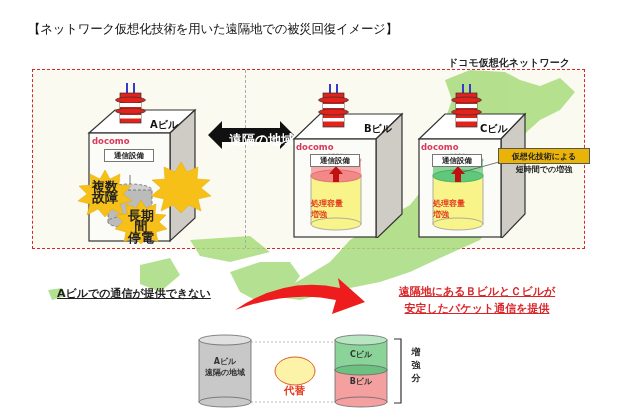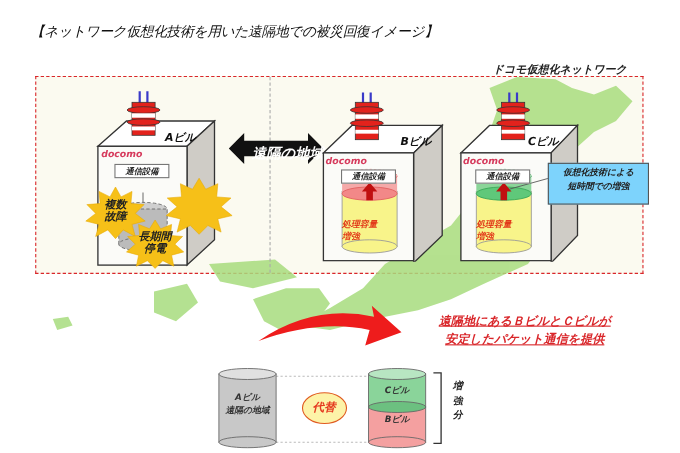--- a/index.html
+++ b/index.html
@@ -1,29 +1,29 @@
 <!DOCTYPE html>
 <html><head>
 <meta charset="utf-8">
 <style>
   * { margin:0; padding:0; box-sizing:border-box; }
   html, body { width:618px; height:412px; background:#ffffff; overflow:hidden;
     font-family:"DejaVu Sans", sans-serif; }
-  #root { position:relative; width:618px; height:412px;font-style:italic; }
+  #root { position:relative; width:618px; height:412px; }
   .abs { position:absolute; }
   .title { left:28px; top:21px; font-size:12.5px; color:#111; white-space:nowrap; letter-spacing:-0.3px; }
   .network-label { left:448px; top:56px; font-size:10px; font-weight:bold; color:#222; white-space:nowrap; }
   .network-box { left:32px; top:69px; width:553px; height:180px; border:1.5px dashed #d9262a; background:#fbfaf0; }
   .divider { left:245px; top:70px; width:0; height:178px; border-left:1px dashed #aaa; }
   .bldg-label { font-size:10px; font-weight:bold; color:#111; }
   .docomo { font-size:8.5px; font-weight:bold; color:#d63a5c; }
   .equip-box { font-size:7.5px; font-weight:bold; color:#222; background:#fff; border:1px solid #777; text-align:center; line-height:11px; }
-  .star-text { font-size:10px; font-weight:bold; color:#222; text-align:center; line-height:11px; }
+  .star-text { font-size:13px; font-weight:bold; color:#222; text-align:center; line-height:11px; }
   .cyl-text { font-size:8px; font-weight:bold; color:#e23a1a; text-align:left; line-height:11px; }
-  .callout { left:498px; top:148px; width:92px; height:38px; background:#7dd3fc; border:1px solid #555;
+  .callout { left:498px; top:148px; width:92px; height:16px; background:#eab308; border:1px solid #555;
     font-size:8px; font-weight:bold; color:#222; text-align:center; line-height:13px; padding-top:1px; }
   .arrow-label { font-size:13px; font-weight:bold; color:#fff; white-space:nowrap; }
   .left-msg { left:57px; top:286px; font-size:11px; font-weight:bold; color:#222; text-decoration:underline; white-space:nowrap; }
   .right-msg { left:372px; top:269px; width:210px; font-size:11px; font-weight:bold; color:#d9262a; text-decoration:underline; text-align:center; line-height:17px;margin-top:14px; }
   .subst-text { font-size:10.5px; font-weight:bold; color:#e53a20; }
   .small-cyl-text { font-size:8px; font-weight:bold; color:#333; text-align:center; line-height:11px; }
   .brace-text { font-size:9px; font-weight:bold; color:#222; line-height:13px; width:12px; text-align:center; }
 </style>
 </head>
 <body>
@@ -139,20 +139,21 @@
   <div class="abs cyl-text" style="left:433px;top:198px;width:50px">
     <div>処理容量</div>
     <div>増強</div>
   </div>
 
   <div class="abs callout">
     <div>仮想化技術による</div>
     <div>短時間での増強</div>
   </div>
 
+  <div class="abs left-msg">Aビルでの通信が提供できない</div>
 
   <svg class="abs" style="left:230px;top:268px" width="140" height="50">
     <path d="M5,42 Q55,8 110,20 L108,10 L135,34 L102,46 L106,32 Q60,22 5,42 Z" fill="#ee1c1c"></path>
   </svg>
 
   <div class="abs right-msg">
     <div>遠隔地にあるＢビルとＣビルが</div>
     <div>安定したパケット通信を提供</div>
   </div>
 
@@ -166,21 +167,21 @@
     <rect x="140" y="10" width="52" height="30" fill="#8ad49a" stroke="#666" stroke-width="0.8"></rect>
     <rect x="140" y="40" width="52" height="32" fill="#f4a0a0" stroke="#666" stroke-width="0.8"></rect>
     <ellipse cx="166" cy="72" rx="26" ry="5" fill="#f4a0a0" stroke="#666" stroke-width="0.8"></ellipse>
     <ellipse cx="166" cy="40" rx="26" ry="5" fill="#6cc080" stroke="#666" stroke-width="0.8"></ellipse>
     <ellipse cx="166" cy="10" rx="26" ry="5" fill="#b8e6c2" stroke="#666" stroke-width="0.8"></ellipse>
   </svg>
   <div class="abs small-cyl-text" style="left:199px;top:356px;width:52px">
     <div>Aビル</div>
     <div>遠隔の地域</div>
   </div>
-  <div class="abs subst-text" style="left:284px;top:364px">代替</div>
+  <div class="abs subst-text" style="left:284px;top:384px">代替</div>
   <div class="abs small-cyl-text" style="left:335px;top:349px;width:52px">Cビル</div>
   <div class="abs small-cyl-text" style="left:335px;top:376px;width:52px">Bビル</div>
 
   <svg class="abs" style="left:393px;top:338px" width="12" height="66">
     <path d="M1,1 L8,1 L8,65 L1,65" fill="none" stroke="#333" stroke-width="1.2"></path>
   </svg>
   <div class="abs brace-text" style="left:410px;top:346px">
     <div>増</div>
     <div>強</div>
     <div>分</div>

